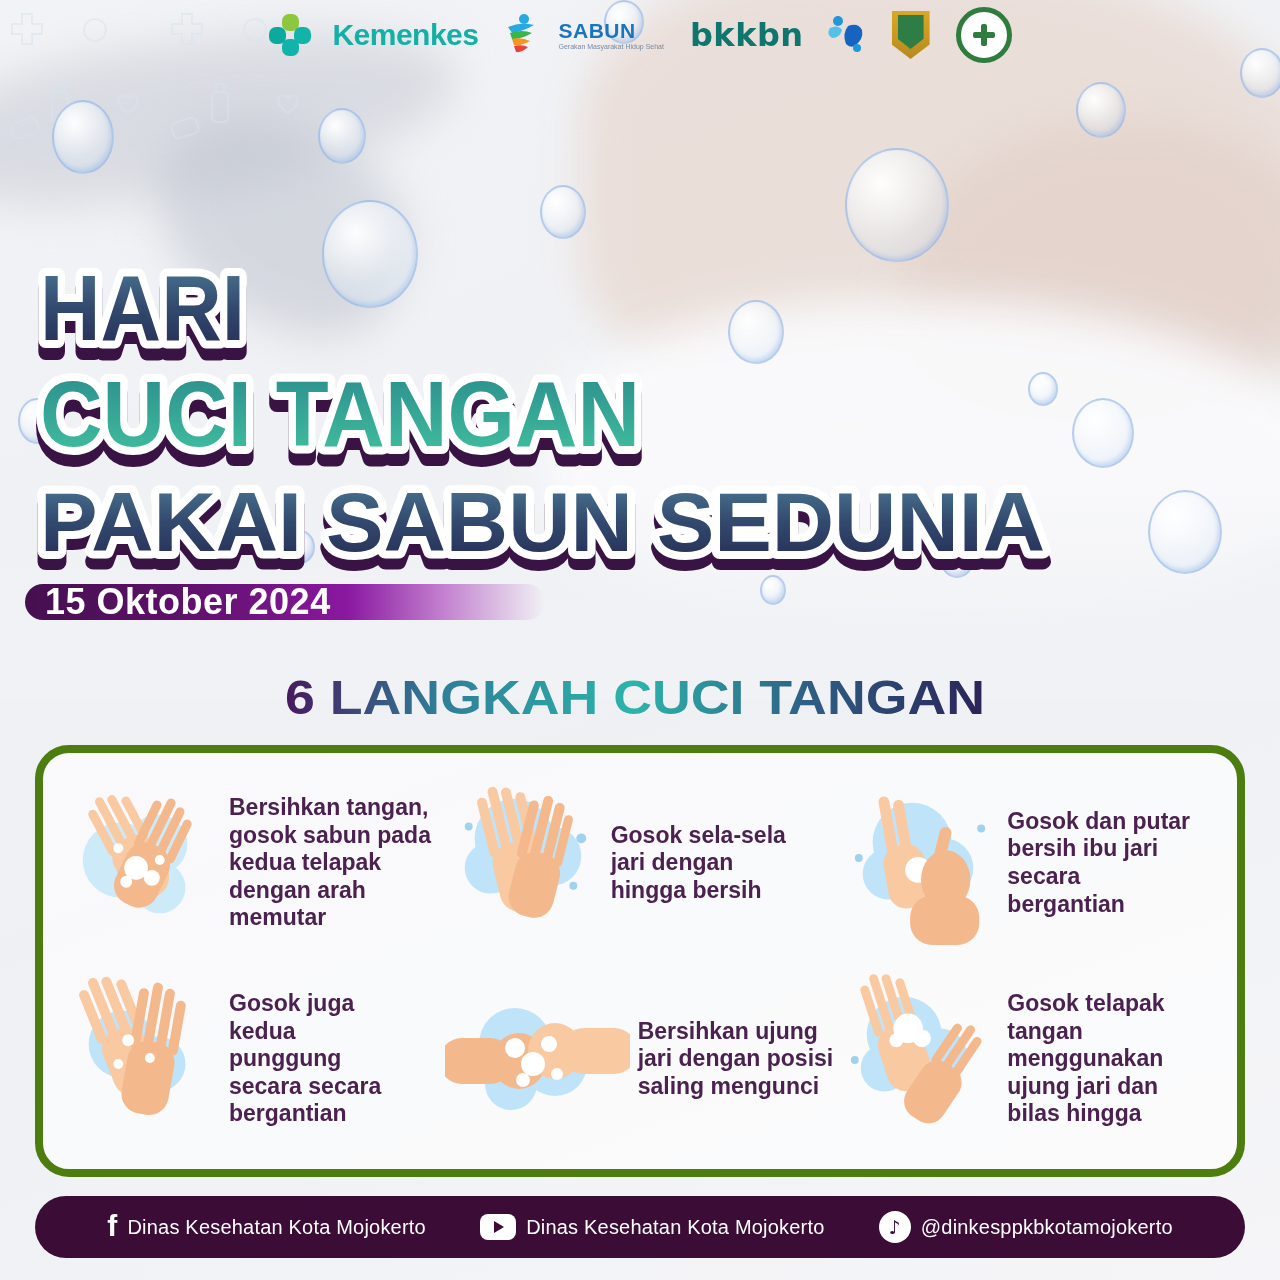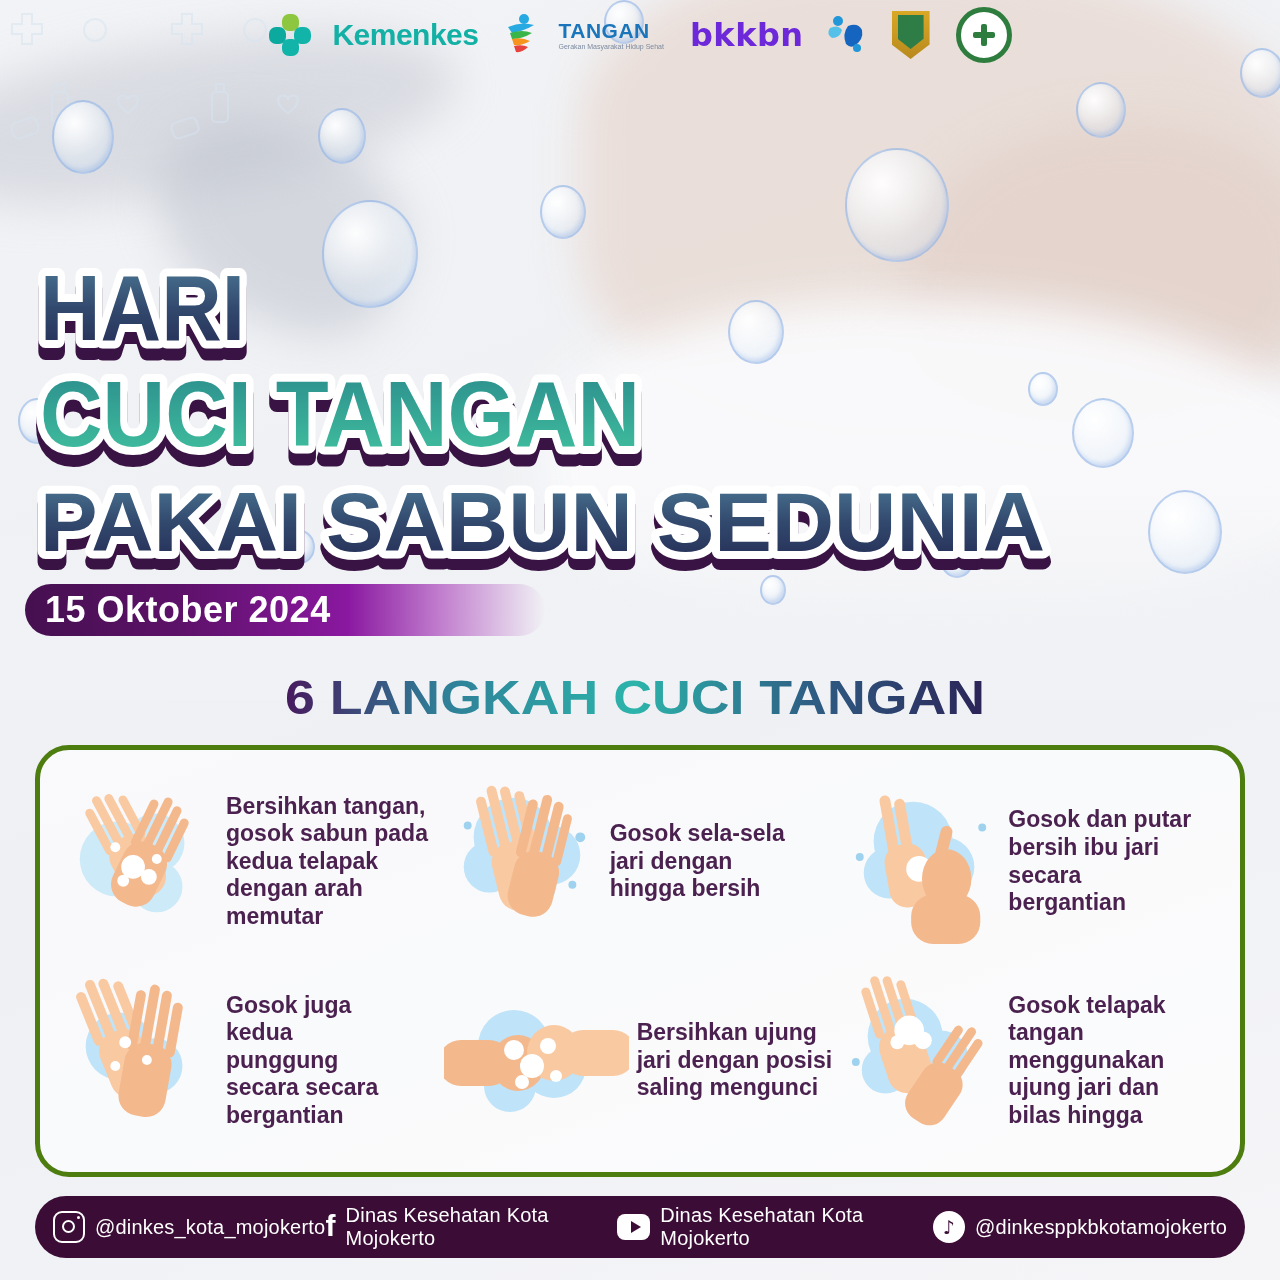--- a/index.html
+++ b/index.html
@@ -28,47 +28,47 @@
     background:radial-gradient(circle at 35% 30%,rgba(255,255,255,.95) 0%,rgba(231,242,252,.35) 55%,rgba(173,205,240,.25) 100%);
     box-shadow:inset -2px -3px 4px rgba(140,175,230,.35);}
   
   .logo-row{position:absolute;left:0;top:6px;width:1280px;height:58px;z-index:5;
     display:flex;justify-content:center;align-items:center;gap:26px;}
   .logo-item{display:flex;align-items:center;gap:20px;}
   .kemenkes-label{font-size:30px;font-weight:700;color:#12b0a5;letter-spacing:-.5px;}
   .germas-txt{display:flex;flex-direction:column;line-height:1;}
   .germas-label{font-size:21px;font-weight:800;color:#1b75bb;letter-spacing:.5px;}
   .germas-sub{font-size:7px;color:#7a8aa0;margin-top:2px;}
-  .bkkbn-label{font-size:32px;font-weight:600;color:#6d28d9;letter-spacing:.5px;font-family:"DejaVu Sans",sans-serif;}
+  .bkkbn-label{font-size:32px;font-weight:600;color:#0f766e;letter-spacing:.5px;font-family:"DejaVu Sans",sans-serif;}
   .shield-emblem{width:38px;height:48px;background:linear-gradient(#d9a826,#b8891d);
     clip-path:polygon(0 0,100% 0,100% 70%,50% 100%,0 70%);display:flex;align-items:center;justify-content:center;}
   .shield-inner{width:26px;height:34px;background:#2f7d46;clip-path:polygon(0 0,100% 0,100% 70%,50% 100%,0 70%);margin-top:-6px;}
   .round-emblem{width:46px;height:46px;border-radius:50%;background:#fff;border:5px solid #2e7d3e;
     display:flex;align-items:center;justify-content:center;position:relative;}
   .round-cross{position:absolute;width:22px;height:22px;}
   .round-cross::before{content:"";position:absolute;left:8px;top:0;width:6px;height:22px;background:#2e7d3e;border-radius:2px;}
   .round-cross::after{content:"";position:absolute;left:0;top:8px;width:22px;height:6px;background:#2e7d3e;border-radius:2px;}
   
   .title-svg{position:absolute;z-index:6;overflow:visible;}
   .title-svg text{font-family:"Liberation Sans",sans-serif;font-weight:800;}
   .t-shadow{fill:#381343;stroke:#381343;stroke-width:16;stroke-linejoin:round;stroke-linecap:round;}
   .t-outline{fill:#ffffff;stroke:#ffffff;stroke-width:16;stroke-linejoin:round;stroke-linecap:round;}
   .t-navy{fill:url(#gNavy);}
   .t-teal{fill:url(#gTeal);}
   
-  .date-banner{position:absolute;left:25px;top:584px;width:520px;height:52px;z-index:6;
+  .date-banner{position:absolute;left:25px;top:584px;width:520px;height:36px;z-index:6;
     border-radius:26px;display:flex;align-items:center;padding-left:20px;box-sizing:border-box;
     background:linear-gradient(90deg,#45104f 0%,#5d1169 30%,#8a18a0 62%,rgba(154,31,174,.55) 80%,rgba(154,31,174,0) 100%);}
   .date-banner span{color:#fff;font-size:36px;font-weight:700;letter-spacing:.5px;}
   
   .section-svg{position:absolute;left:280px;top:668px;z-index:6;overflow:visible;}
   .section-svg text{font-family:"Liberation Sans",sans-serif;font-weight:800;fill:url(#gSec);}
   
   .panel{position:absolute;left:35px;top:745px;width:1210px;height:432px;z-index:6;
-    background:rgba(255,255,255,.62);border:5px solid #4d7c0f;border-radius:34px;box-sizing:border-box;
+    background:rgba(255,255,255,.62);border:8px solid #4d7c0f;border-radius:34px;box-sizing:border-box;
     display:grid;grid-template-columns:1fr 1.04fr 1fr;grid-template-rows:1fr 1fr;
     padding:12px 20px;column-gap:6px;}
   .cell{display:flex;align-items:center;overflow:hidden;}
   .art{flex:0 0 auto;width:158px;height:190px;}
   .art svg{width:100%;height:100%;}
   .step-text{margin-left:8px;max-width:212px;font-size:23px;font-weight:700;line-height:1.2;color:#4b2150;}
   .cell.c2 .step-text{max-width:200px;}
   .cell.c3 .step-text{max-width:185px;}
   .cell.c4 .step-text{max-width:175px;}
   .cell.c5 .step-text{max-width:205px;}
@@ -166,21 +166,21 @@
   </div>
   <div class="logo-item">
     <svg width="34" height="44" viewBox="0 0 34 44">
       <circle cx="20" cy="6" r="5" fill="#27aae1"></circle>
       <path d="M4 14 Q17 8 30 12 Q20 18 8 20 Z" fill="#27aae1"></path>
       <path d="M6 20 Q18 16 28 20 Q18 26 8 26 Z" fill="#39b54a"></path>
       <path d="M8 26 Q18 24 26 28 Q18 33 10 32 Z" fill="#f7941d"></path>
       <path d="M10 33 Q18 31 24 34 Q18 40 12 39 Z" fill="#e8423f"></path>
     </svg>
     <div class="germas-txt">
-      <span class="germas-label">TANGAN</span>
+      <span class="germas-label">SABUN</span>
       <span class="germas-sub">Gerakan Masyarakat Hidup Sehat</span>
     </div>
   </div>
   <div class="logo-item">
     <span class="bkkbn-label">bkkbn</span>
     <svg width="42" height="42" viewBox="0 0 42 42">
       <circle cx="14" cy="7" r="5" fill="#2196d8"></circle>
       <path d="M6 14 q8 -4 12 2 q-2 8 -10 8 q-6 -4 -2 -10z" fill="#56c1e8"></path>
       <path d="M24 12 q10 -4 14 4 q2 10 -8 16 q-4 2 -8 -2 q-4 -10 2 -18z" fill="#1565c0"></path>
       <circle cx="33" cy="34" r="4" fill="#2196d8"></circle>
@@ -379,24 +379,20 @@
         </g>
       </svg>
     </div>
     <div class="step-text">Gosok telapak tangan menggunakan ujung jari dan bilas hingga</div>
   </div>
 
 </div>
 
 <div class="footer">
   <div class="social">
-    <span class="ig-icon"></span>
-    <span>@dinkes_kota_mojokerto</span>
-  </div>
-  <div class="social">
     <span class="fb-icon">f</span>
     <span>Dinas Kesehatan Kota Mojokerto</span>
   </div>
   <div class="social">
     <span class="yt-icon"></span>
     <span>Dinas Kesehatan Kota Mojokerto</span>
   </div>
   <div class="social">
     <span class="tt-icon">
         <span>♪</span>

